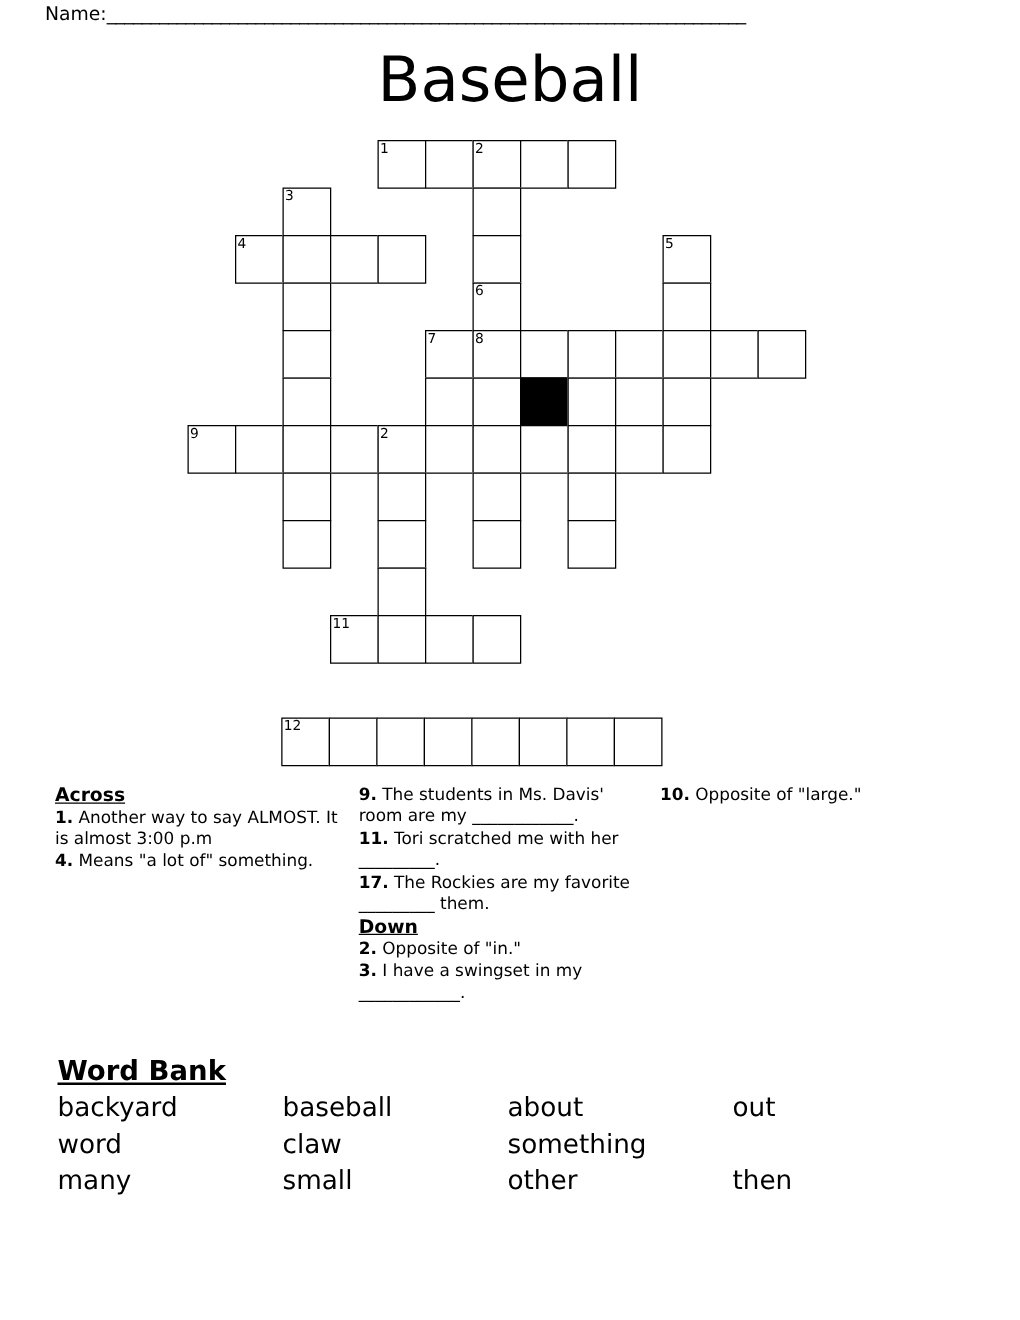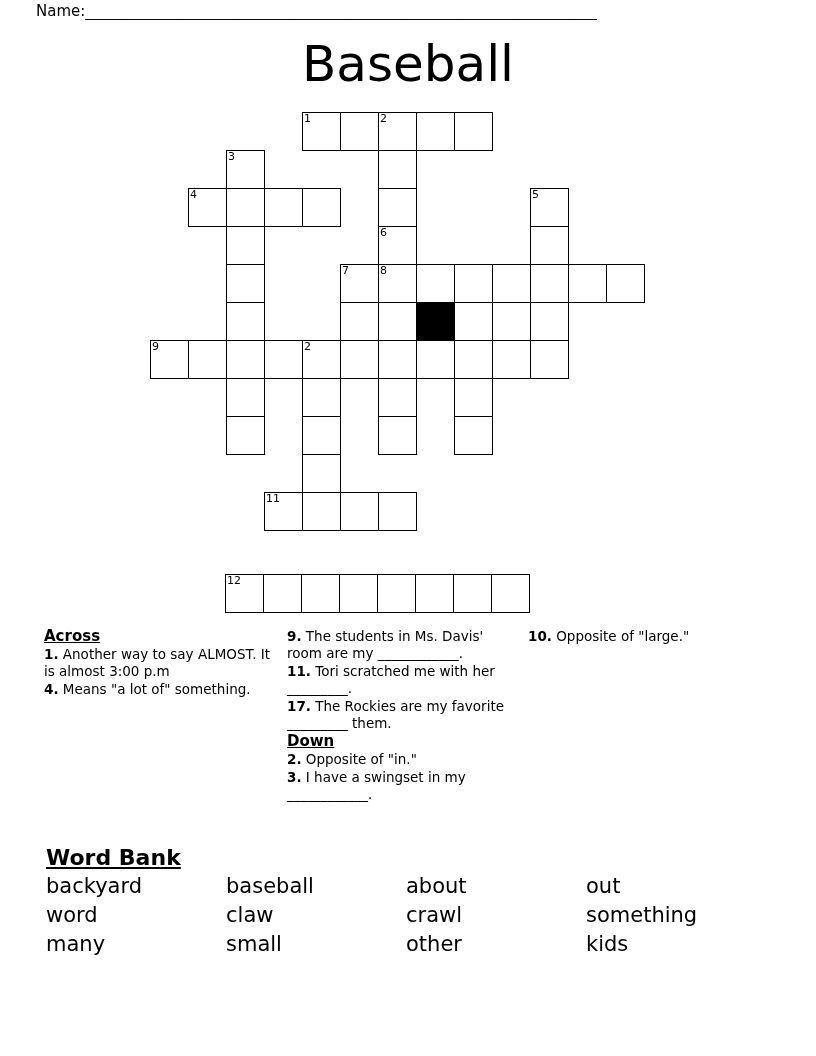--- a/index.html
+++ b/index.html
@@ -275,24 +275,23 @@
   <div class="wordbank" id="wordbank">
       <div class="wb-row">
         <div class="wb-cell">backyard</div>
         <div class="wb-cell">baseball</div>
         <div class="wb-cell">about</div>
         <div class="wb-cell">out</div>
       </div>
       <div class="wb-row">
         <div class="wb-cell">word</div>
         <div class="wb-cell">claw</div>
-        <div class="wb-cell">crawl</div>
         <div class="wb-cell">something</div>
       </div>
       <div class="wb-row">
         <div class="wb-cell">many</div>
         <div class="wb-cell">small</div>
         <div class="wb-cell">other</div>
-        <div class="wb-cell">kids</div>
+        <div class="wb-cell">then</div>
       </div>
     </div>
 
 </div>
 
 </body></html>

